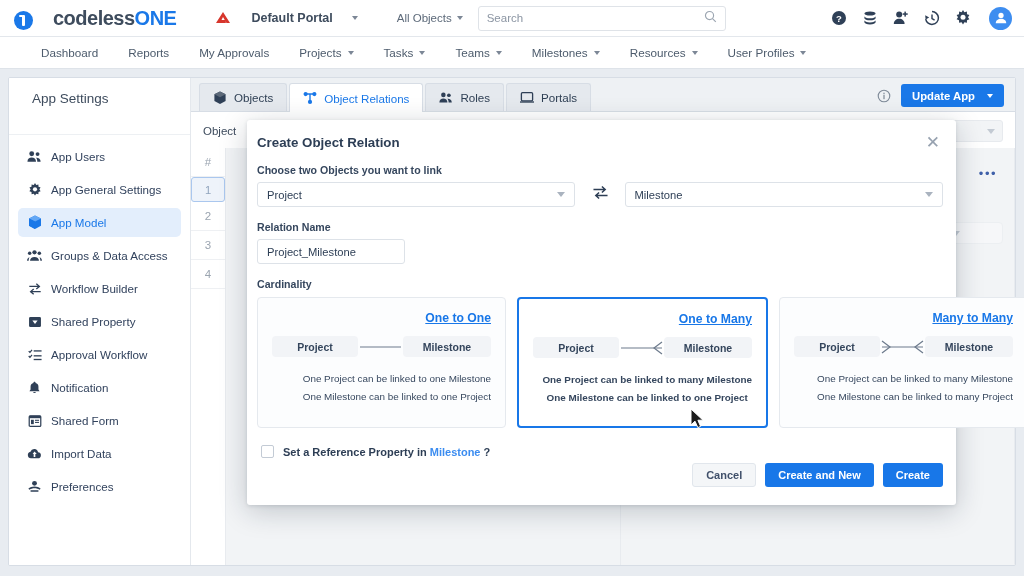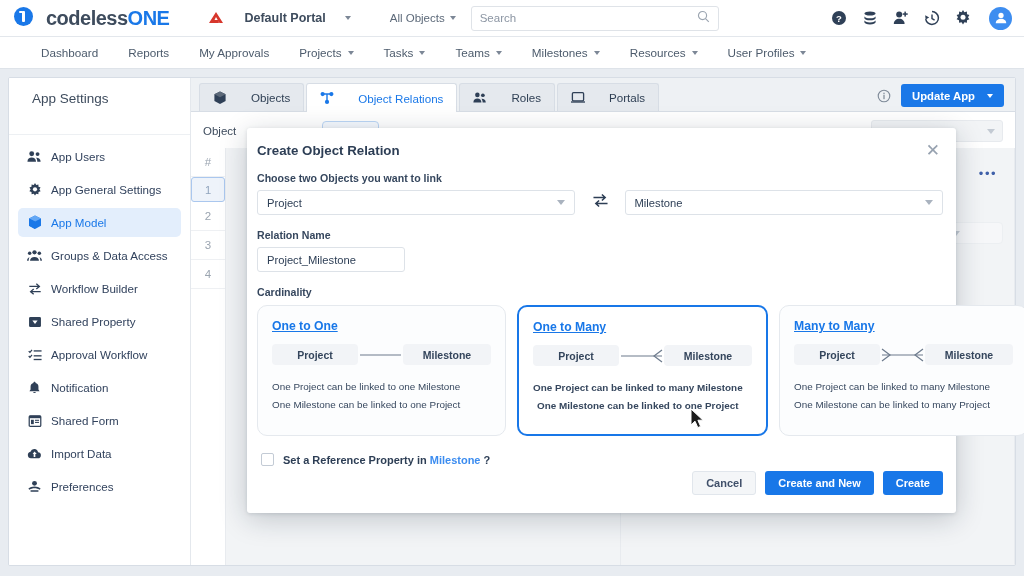--- a/index.html
+++ b/index.html
@@ -17,21 +17,21 @@
   }
 
   
   .topbar {
     height: 37px; flex: 0 0 37px;
     background: #fff;
     display: flex; align-items: center;
     border-bottom: 1px solid #e3e7ec;
     padding: 0 12px 0 14px;
   }
-  .logo { display: flex; align-items: flex-start; gap: 13px; }
+  .logo { display: flex; align-items: flex-end; gap: 20px; }
   .logo-mark {
     width: 19px; height: 19px; border-radius: 50%;
     background: #1877e8; position: relative;
     display: inline-block;
   }
   .logo-mark::after {
     content: ""; position: absolute;
     left: 8px; top: 4px; width: 2.5px; height: 11px;
     background: #fff; border-radius: 1px;
   }
@@ -154,21 +154,21 @@
 
   .tabbar {
     display: flex; align-items: flex-end;
     height: 34px;
     background: #eef1f4;
     border-bottom: 1px solid #d7dde5;
     padding-left: 8px;
     position: relative;
   }
   .tab {
-    display: flex; align-items: center; gap: 24px;
+    display: flex; align-items: center; gap: 7px;
     height: 28px; padding: 0 13px;
     font-size: 11.6px; color: #2c3d52;
     background: #e5e9ee;
     border: 1px solid #d7dde5;
     border-bottom: none;
     border-radius: 3px 3px 0 0;
     margin-right: 2px;
     cursor: pointer;
   }
   .tab.active {
@@ -256,21 +256,21 @@
   }
 
   
   .overlay {
     position: absolute; inset: 0;
     background: rgba(255,255,255,0.01);
     z-index: 50;
   }
   .modal {
     position: absolute;
-    left: 247px; top: 128px;
+    left: 247px; top: 120px;
     width: 709px; height: 385px;
     background: #fff;
     border-radius: 3px;
     box-shadow: 0 6px 28px rgba(20,30,50,.22), 0 1px 4px rgba(20,30,50,.12);
     z-index: 60;
     padding: 0;
   }
   .modal-head {
     display: flex; align-items: center;
     padding: 14px 16px 0 10px;
@@ -314,25 +314,25 @@
     border: 1px solid #dde2e8; border-radius: 3px;
     padding: 0 9px; font-size: 11.2px; color: #2d3e55;
     font-family: "Liberation Sans", sans-serif;
     outline: none; background: #fff;
   }
   .mb-sec { margin-top: 14px; }
 
   .cards { display: flex; gap: 11px; margin-top: 7px; }
   .card {
     flex: 1; height: 131px;
-    border: 1px solid #e5e9ee; border-radius: 10px;
+    border: 1px solid #e5e9ee; border-radius: 4px;
     background: #fcfdfe;
     padding: 13px 14px 18px 14px;
     cursor: pointer;
-    display: flex; flex-direction: column; align-items: flex-start;
+    display: flex; flex-direction: column; align-items: flex-end;
   }
   .card.selected {
     border: 2px solid #1877e8; background: #fff;
   }
   .card-title {
     font-size: 12.2px; font-weight: 700; color: #1877e8;
     text-decoration: underline; margin-bottom: 11px;
   }
   .ent-row {
     display: flex; align-items: center; width: 100%;

